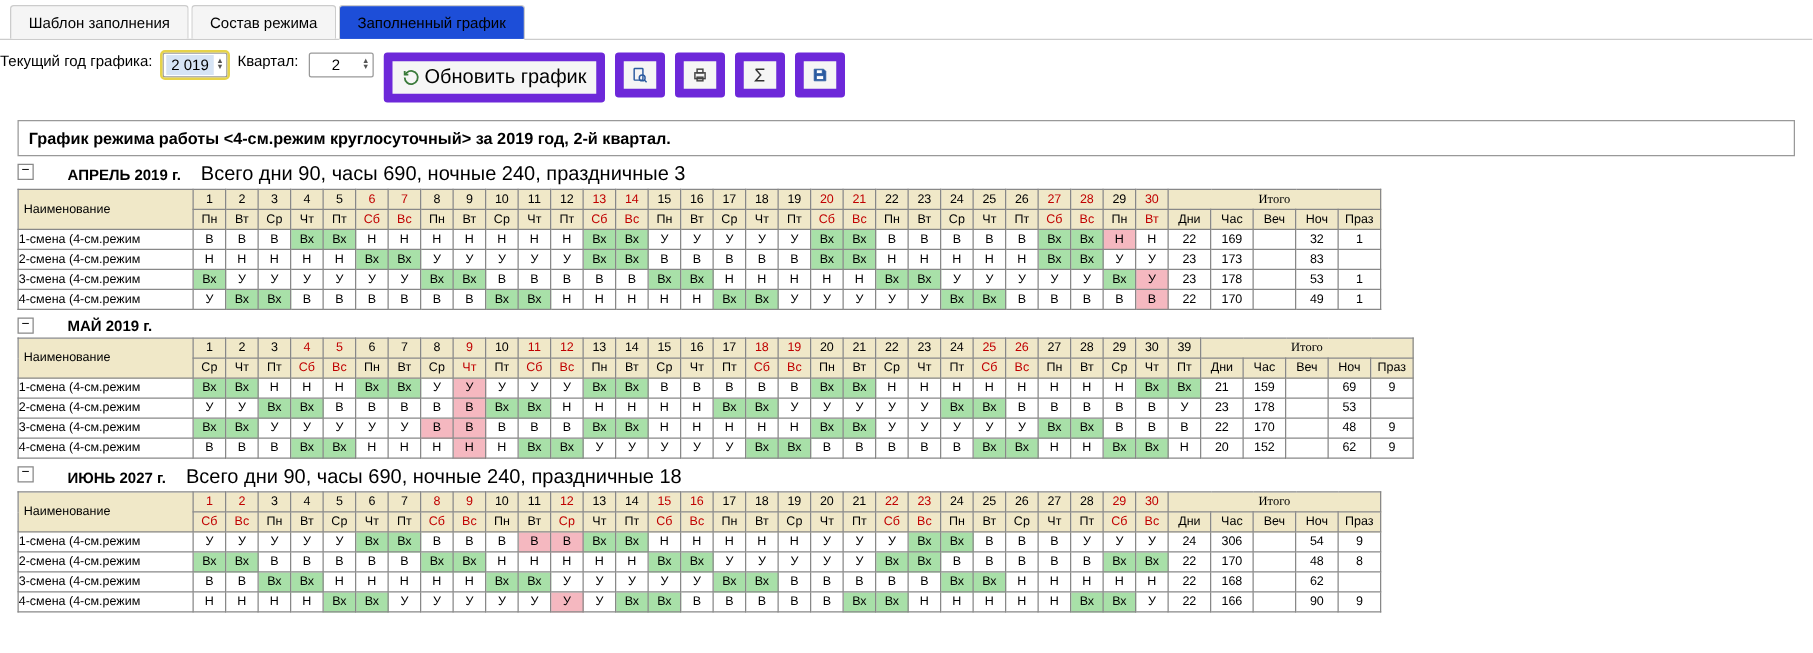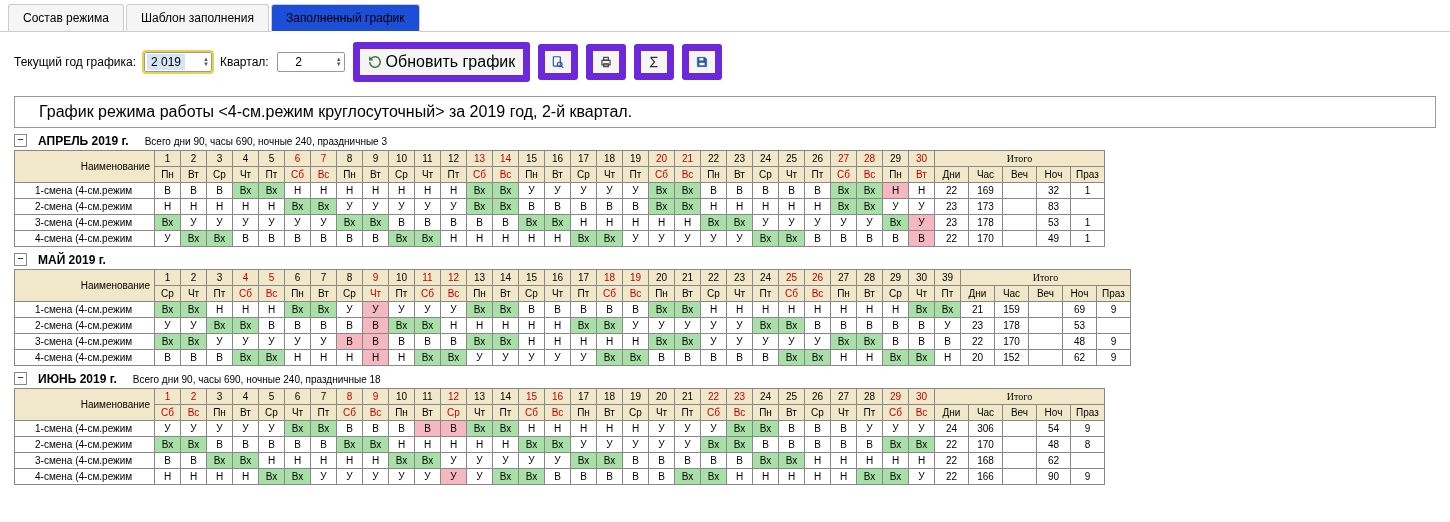--- a/index.html
+++ b/index.html
@@ -1,54 +1,54 @@
 <!DOCTYPE html>
 <html><head>
 <meta charset="utf-8">
 <style>
 * { box-sizing: border-box; }
 body { margin:0; font-family:Arial,sans-serif; font-size:11px; background:#fff; color:#000; }
 .tabs { display:flex; border-bottom:1px solid #ccc; padding:4px 8px 0; }
 .tab { padding:6px 14px; border:1px solid #ccc; border-bottom:none; background:#f5f5f5; margin-right:2px; border-radius:3px 3px 0 0; cursor:pointer; font-size:12px; }
 .tab.active { background:#1d4ed8; border-bottom:1px solid #fff; margin-bottom:-1px; }
-.toolbar { display:flex; align-items:center; gap:8px; padding:10px 14px; }
+.toolbar { display:flex; align-items:flex-start; gap:8px; padding:10px 0; }
 .toolbar label { font-size:12px; }
-.spin { display:inline-flex; align-items:center; border:1px solid #999; border-radius:2px; padding:1px 2px;gap:16px; }
+.spin { display:inline-flex; align-items:center; border:1px solid #999; border-radius:2px; padding:1px 2px; }
 .spin.hl { outline:2px solid #e6d34a; }
 .spin input { width:38px; border:none; outline:none; text-align:center; font-size:12px; background:#d6e4f5; }
 .spin input.plain { background:#fff; }
 .spin .arrows { display:flex; flex-direction:column; font-size:6px; line-height:5px; color:#555; cursor:pointer; margin-left:2px; }
 .btn { display:inline-flex; align-items:center; gap:4px; padding:4px 8px; border:7px solid #6d28d9; border-radius:3px; background:#f5f5f5; cursor:pointer; font-size:16px; }
 .btn.icon-only { padding:4px 6px; }
 .btn svg { width:14px; height:14px; }
 .content { padding:4px 14px 20px; }
-.title-row { border:1px solid #999; padding:6px 24px; font-weight:normal; font-size:16px; margin-bottom:4px; }
+.title-row { border:1px solid #999; padding:6px 8px; font-weight:bold; font-size:13px; margin-bottom:4px; }
 .month-block { margin-top:6px; }
 .month-head { display:flex; align-items:baseline; gap:16px; }
-.month-head .mname { font-weight:bold; font-size:12px; padding-left:24px; }
-.month-head .msum { font-size:10px; }
+.month-head .mname { font-weight:bold; font-size:12px; padding-left:40px; }
+.month-head .msum { font-size:16px; }
 .tree-toggle { position:relative; }
 .tree-toggle::before { content:"−"; position:absolute; left:0; top:0; width:11px; height:11px; border:1px solid #888; text-align:center; line-height:9px; font-size:11px; background:#fff; cursor:pointer; }
 table.cal { border-collapse:collapse; margin-top:2px; }
 table.cal th, table.cal td { border:1px solid #888; padding:1px 4px; text-align:center; font-size:10px; min-width:26px; height:16px; }
 table.cal th { background:#f0e8c8; font-weight:normal; }
-table.cal th.rowhead { text-align:right; min-width:140px; padding-left:4px; }
-table.cal td.rowhead { text-align:left; min-width:140px; padding-left:20px; background:#fff; }
+table.cal th.rowhead { text-align:left; min-width:140px; padding-left:4px; }
+table.cal td.rowhead { text-align:left; min-width:140px; padding-left:0; background:#fff; }
 .red { color:#c00000; font-weight:bold; }
 .g { background:#a8e0a8; }
 .p { background:#f5b8c0; }
 table.cal th.totcol { min-width:34px; }
 .tot-group { background:#f0e8c8; min-width:34px;font-family:Liberation Serif, serif; }
 </style>
 </head>
 <body>
 
 <div class="tabs">
+  <div class="tab">Шаблон заполнения</div>
   <div class="tab">Состав режима</div>
-  <div class="tab">Шаблон заполнения</div>
   <div class="tab active">Заполненный график</div>
 </div>
 
 <div class="toolbar">
   <label>Текущий год графика:</label>
   <span class="spin hl">
     <input value="2 019" style="">
     <span class="arrows">▲<br>▼</span>
   </span>
   <label>Квартал:</label>
@@ -560,21 +560,21 @@
               <td>152</td>
               <td></td>
               <td>62</td>
               <td>9</td>
             </tr>
           </tbody>
         </table>
       </div>
       <div class="month-block">
         <div class="month-head tree-toggle">
-    <span class="mname">ИЮНЬ 2019 г.</span>
+    <span class="mname">ИЮНЬ 2027 г.</span>
     <span class="msum">Всего дни 90, часы 690, ночные 240, праздничные 18</span>
         </div>
         <table class="cal">
           <tbody>
             <tr>
               <th class="rowhead" rowspan="2">Наименование</th>
               <th class="red">1</th>
               <th class="red">2</th>
               <th class="">3</th>
               <th class="">4</th>

